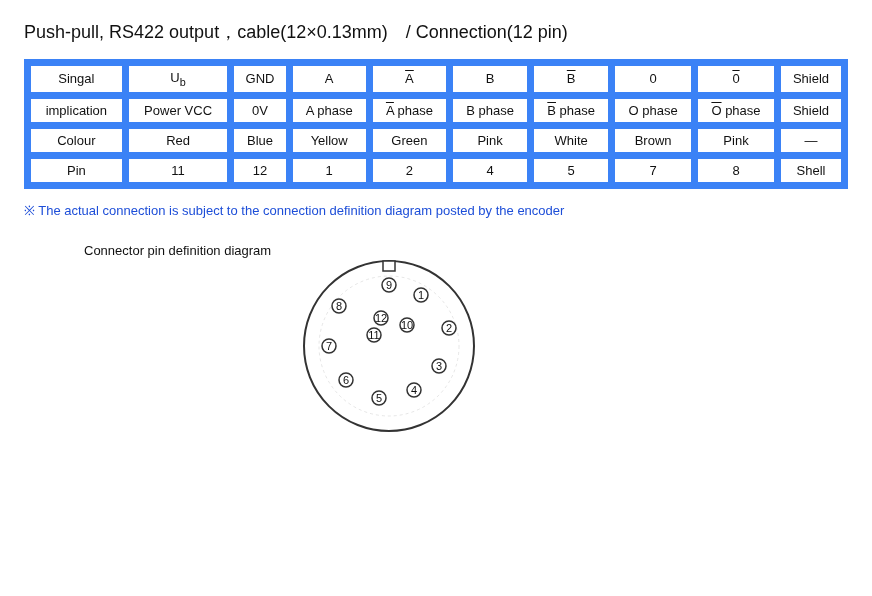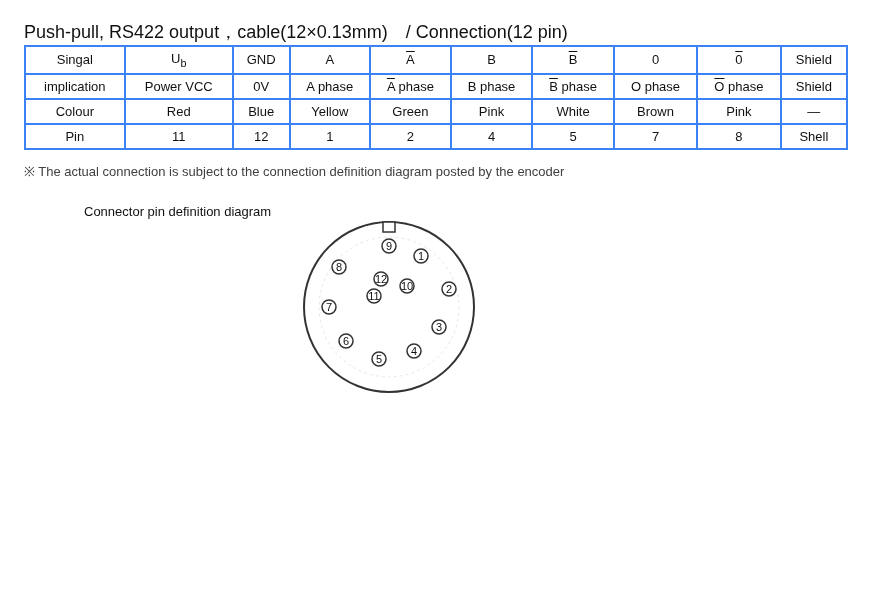--- a/index.html
+++ b/index.html
@@ -8,44 +8,45 @@
       font-family: Arial, sans-serif;
       font-size: 13px;
       padding: 20px 24px;
       width: 872px;
       min-height: 596px;
       color: #111;
     }
     .page-title {
       font-size: 18px;
       font-weight: 400;
+      margin-bottom: 14px;
       line-height: 1.4;
     }
     table {
       border-collapse: collapse;
       width: 100%;
       margin-bottom: 12px;
     }
     table td, table th {
-      border: 2px solid #3b82f6;
+      border: 7px solid #3b82f6;
       padding: 4px 6px;
       text-align: center;
       font-size: 13px;
       vertical-align: middle;
     }
     table td:first-child, table th:first-child {
       text-align: center;
     }
     .overline {
       text-decoration: overline;
     }
     .note {
       font-size: 13px;
       margin-bottom: 24px;
-      color: #404040;
+      color: #1d4ed8;
     }
     .diagram-section {
       display: flex;
       flex-direction: row;
       align-items: flex-start;
       padding-left: 60px;
     }
     .diagram-label {
       font-size: 13px;
       margin-bottom: 10px;

